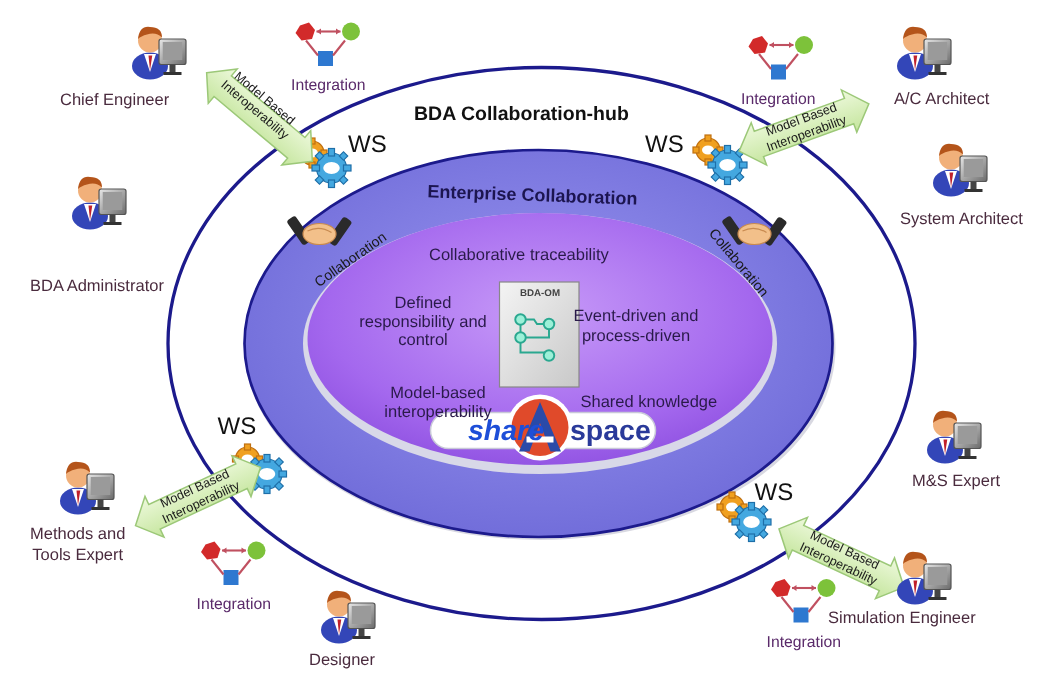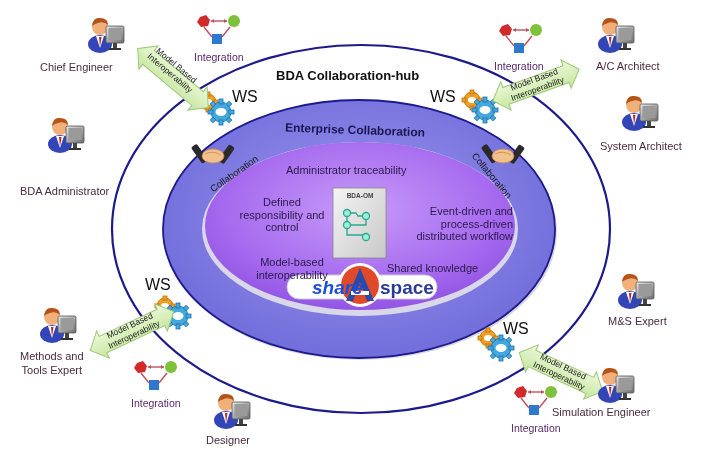--- a/index.html
+++ b/index.html
@@ -160,30 +160,29 @@
   <use href="#userIcon" x="620" y="92"></use>
   <use href="#userIcon" x="616" y="270"></use>
   <use href="#userIcon" x="38" y="304"></use>
   <use href="#userIcon" x="212" y="390"></use>
   <use href="#userIcon" x="596" y="364"></use>
 </svg>
 
 <div class="hub-title" style="left:276px; top:68px;">BDA Collaboration-hub</div>
 <div class="ent-title" style="left:285px; top:123px; transform:rotate(2deg);">Enterprise Collaboration</div>
 
-<div class="core-txt" style="left:286px; top:164px;">Administrator traceability</div>
+<div class="core-txt" style="left:286px; top:164px;">Collaborative traceability</div>
 <div class="core-txt" style="left:232px; top:196px; width:100px;">
   <div>Defined</div>
   <div>responsibility and</div>
   <div>control</div>
 </div>
-<div class="core-txt" style="left:393px; top:205px; width:120px;text-align:right;">
+<div class="core-txt" style="left:364px; top:205px; width:120px;">
   <div>Event-driven and</div>
   <div>process-driven</div>
-  <div>distributed workflow</div>
 </div>
 <div class="core-txt" style="left:250px; top:256px; width:84px;">
   <div>Model-based</div>
   <div>interoperability</div>
 </div>
 <div class="core-txt" style="left:387px; top:262px;">Shared knowledge</div>
 <div style="position:absolute; left:340px; top:192px; font-size:6.5px; font-weight:bold; color:#444; width:40px; text-align:center;">BDA-OM</div>
 
 <div style="position:absolute; left:288px; top:277px; font-size:19px; font-weight:bold; font-style:italic; color:#1d4ed8;padding-left:24px;">share</div>
 <div style="position:absolute; left:380px; top:277px; font-size:19px; font-weight:bold; color:#2a3a9a;">space</div>

